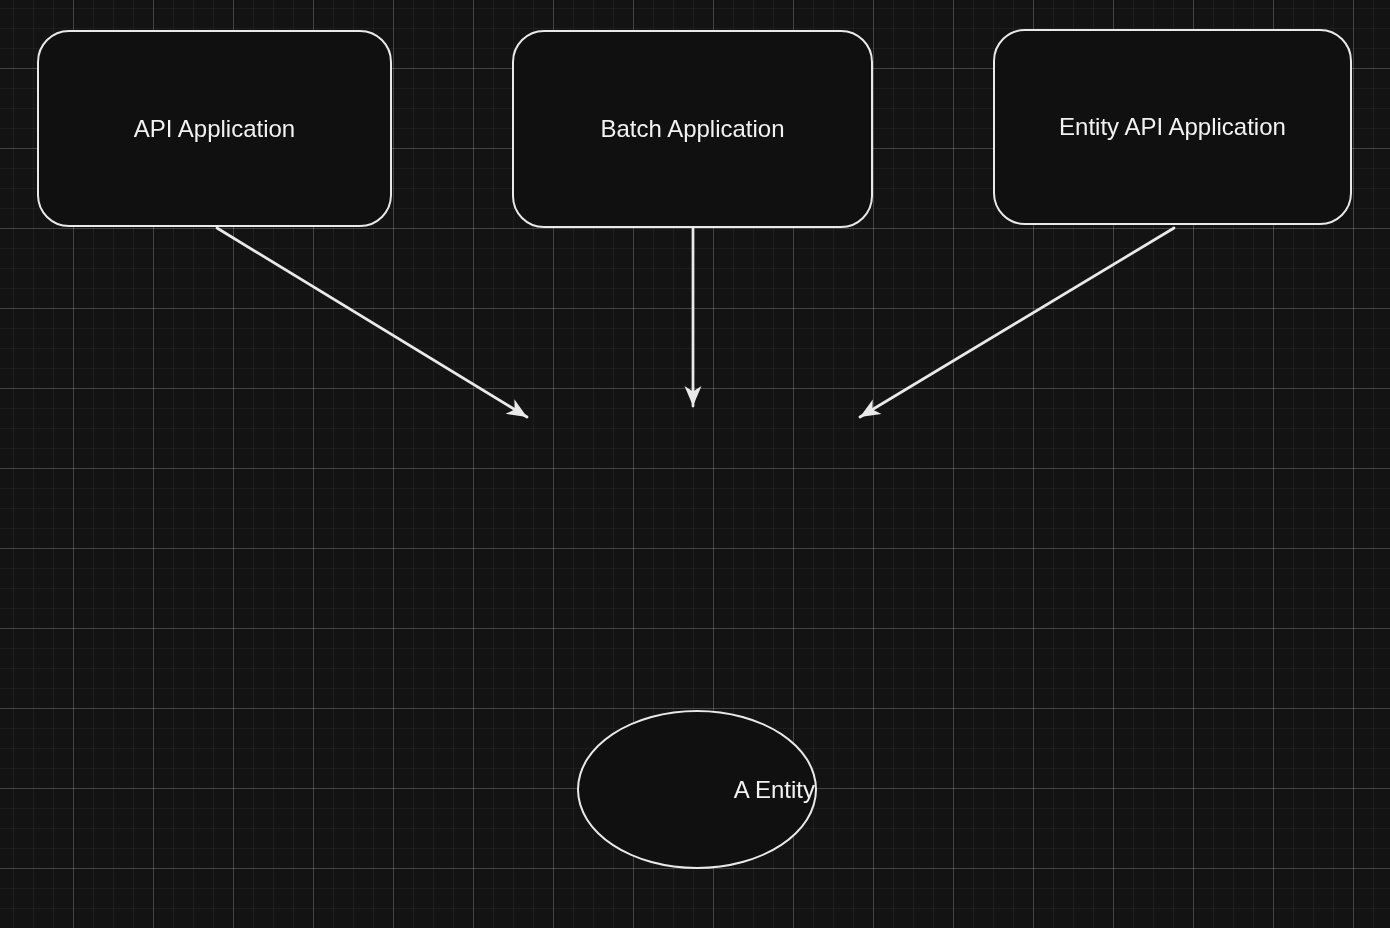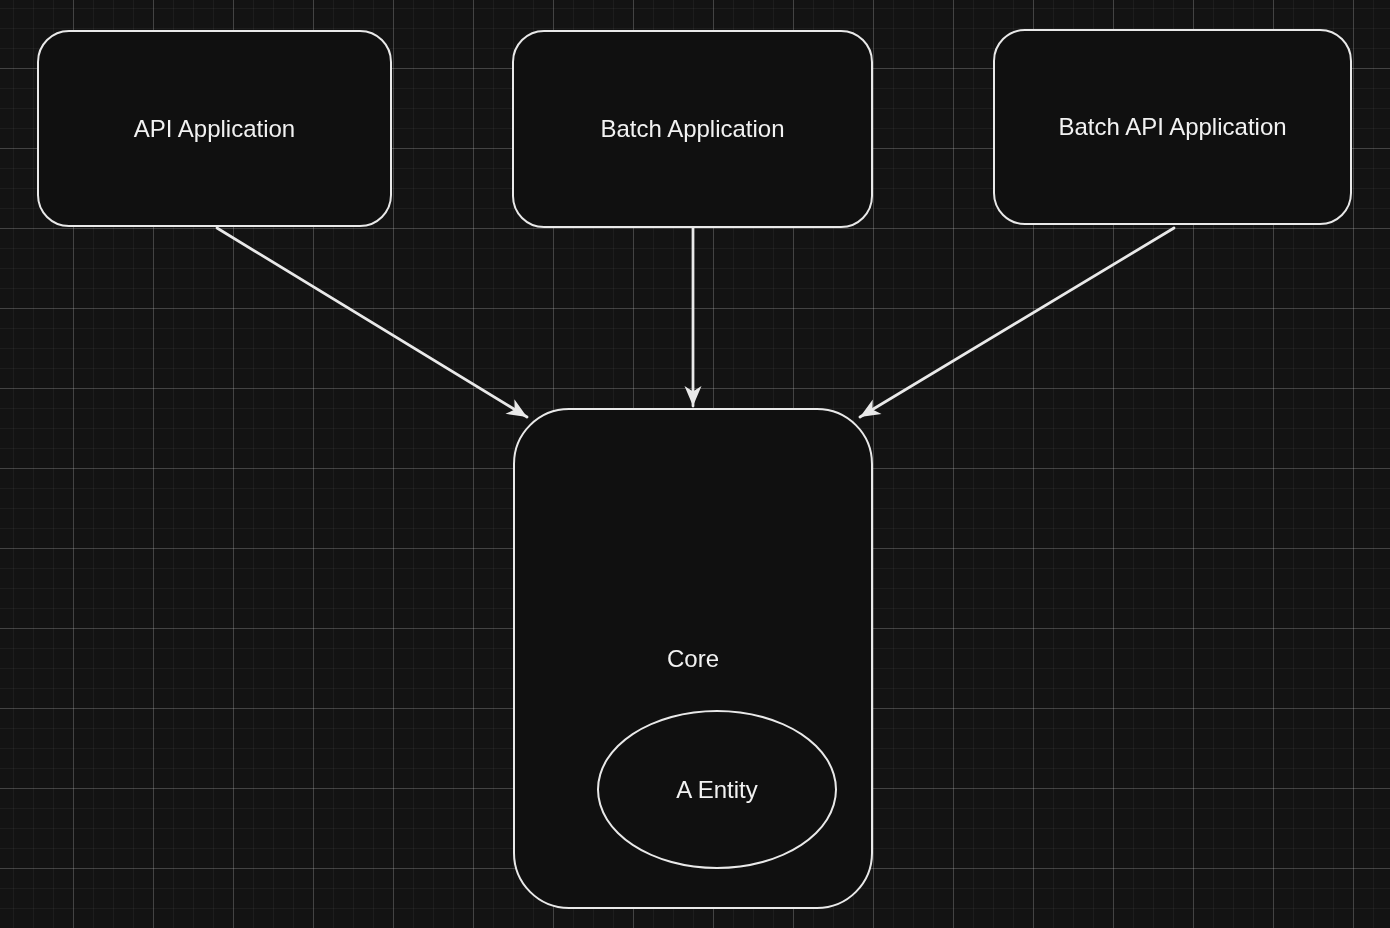--- a/index.html
+++ b/index.html
@@ -51,21 +51,21 @@
   }
 
   .node.rect  { border-radius: 32px; }
   .node.big   { border-radius: 56px; }
   .node.oval  { border-radius: 50%; border-width: 2px; }
 
   #node-api    { left: 37px;   top: 30px;  width: 355px; height: 197px; }
   #node-batch  { left: 512px;  top: 30px;  width: 361px; height: 198px; }
   #node-admin  { left: 993px;  top: 29px;  width: 359px; height: 196px; }
   #node-core   { left: 513px;  top: 408px; width: 360px; height: 501px; }
-  #node-entity { left: 597px;  top: 710px; width: 240px; height: 159px; background: #101010; }
+  #node-entity { left: 577px;  top: 710px; width: 240px; height: 159px; background: #101010; justify-content: flex-end; }
 
   .node-label { pointer-events: none; }
 </style>
 </head>
 <body>
 
 <div class="canvas">
 
   <svg class="edges" xmlns="http://www.w3.org/2000/svg">
     <defs>
@@ -80,24 +80,21 @@
 
   <div class="node rect" id="node-batch">
     <span class="node-label">Batch Application</span>
   </div>
 
   <div class="node rect" id="node-api">
     <span class="node-label">API Application</span>
   </div>
 
   <div class="node rect" id="node-admin">
-    <span class="node-label">Batch API Application</span>
+    <span class="node-label">Entity API Application</span>
   </div>
 
-  <div class="node rect big" id="node-core">
-    <span class="node-label">Core</span>
-  </div>
 
   <div class="node oval" id="node-entity">
     <span class="node-label">A Entity</span>
   </div>
 
 </div>
 
 </body></html>

